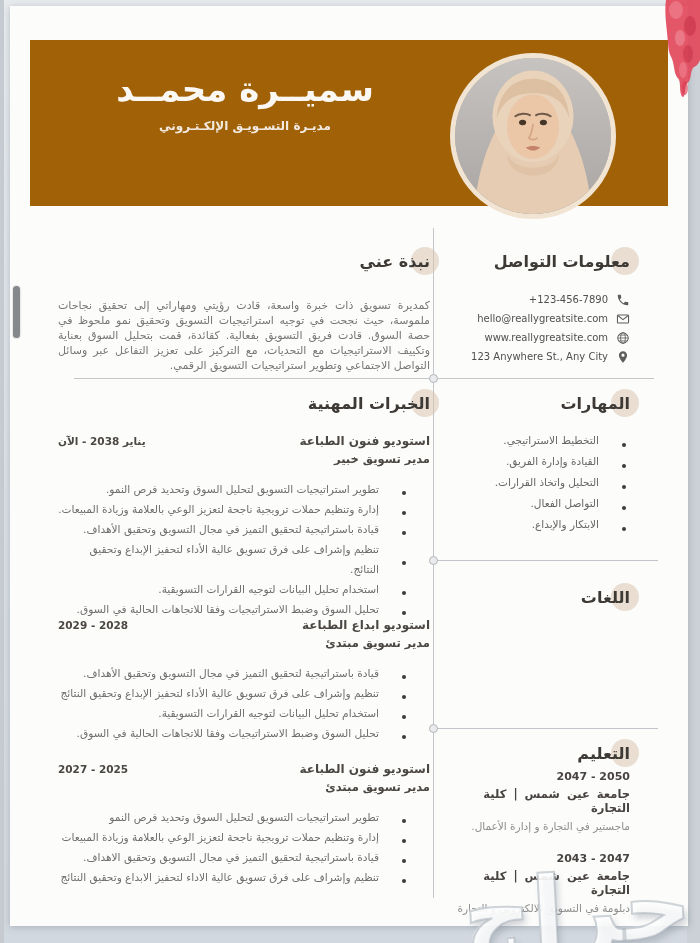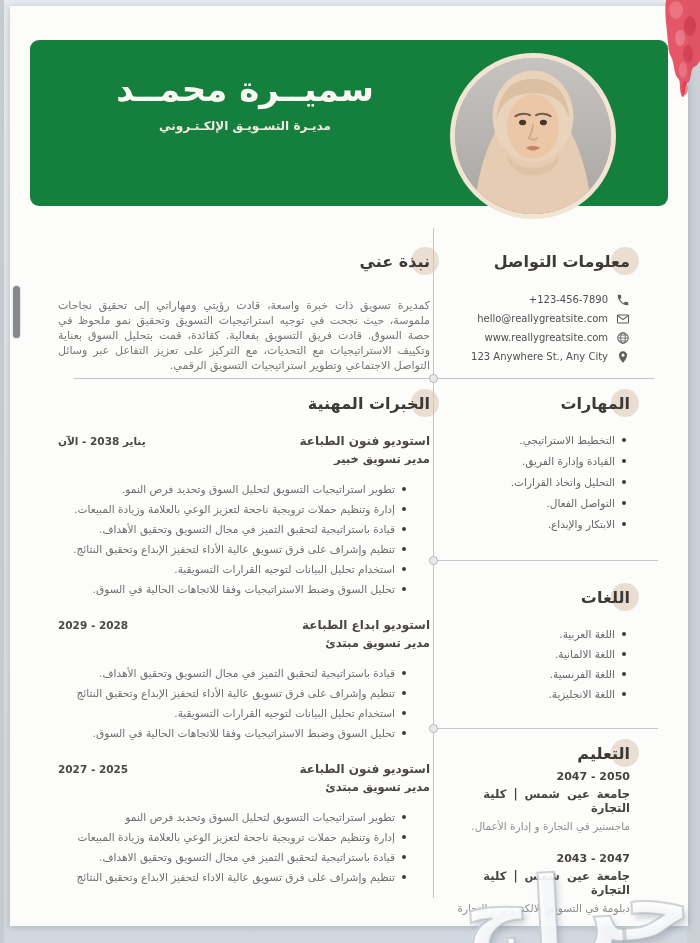--- a/index.html
+++ b/index.html
@@ -4,21 +4,21 @@
 <style>
   html,body{margin:0;padding:0;}
   body{font-family:"DejaVu Sans",sans-serif;}
   .canvas{position:relative;width:700px;height:943px;overflow:hidden;
     background:linear-gradient(180deg,#e8ebee 0%,#dde2e8 45%,#d2d8df 100%);}
   .edge-strip-left{position:absolute;left:0;top:0;width:4px;height:943px;background:#c6cbd2;}
   .edge-strip-right{position:absolute;left:687px;top:0;width:13px;height:943px;background:#ccd1d7;}
   .page{position:absolute;left:10px;top:6px;width:678px;height:920px;background:#fcfcfb;
     box-shadow:0 1px 7px rgba(90,100,115,.35);}
   
-  .header{position:absolute;left:20px;top:34px;width:638px;height:166px;background:#15803d;border-radius:9px;}
+  .header{position:absolute;left:20px;top:34px;width:638px;height:166px;background:#a16207;}
   .header-text{position:absolute;left:0;top:26px;width:430px;text-align:center;direction:rtl;}
   .name{font-size:34px;font-weight:bold;color:#fbf8f4;line-height:46px;}
   .subtitle{font-size:12px;font-weight:bold;color:#f2eae1;margin-top:7px;}
   .photo{position:absolute;left:420px;top:13px;width:156px;height:156px;border-radius:50%;
     border:5px solid #f2e4d2;overflow:hidden;background:#b7b3b0;}
   
   .vline{position:absolute;left:423px;top:222px;width:1px;height:670px;background:#c3c7cb;}
   .hdiv{position:absolute;height:1px;background:#c3c7cb;}
   .hdiv1{top:372px;left:64px;width:580px;}
   .hdiv2{top:554px;left:423px;width:225px;}
@@ -33,21 +33,21 @@
   .sec-h{position:relative;display:inline-block;margin:0;font-size:16px;font-weight:bold;
     color:#3d3935;line-height:24px;}
   .h-circle{position:absolute;right:-9px;top:-3px;width:28px;height:28px;border-radius:50%;
     background:#d9c5ae;opacity:.55;z-index:0;}
   .h-text{position:relative;z-index:1;}
   
   .crow{display:flex;align-items:center;gap:8px;height:19px;font-size:10px;color:#4f4f4f;}
   .cicon{flex:none;width:14px;height:14px;}
   .contact-list{margin-top:16px;}
   
-  .brow{display:flex;gap:7px;align-items:flex-start;}
+  .brow{display:flex;gap:23px;align-items:center;}
   .dot{flex:none;width:4px;height:4px;border-radius:50%;background:#3b3b3b;margin-top:8px;}
   .side-list{margin-top:14px;padding-left:0;padding-right:4px;}
   .side-list .brow{line-height:21px;font-size:10.5px;color:#666;}
   .lang-list .brow{line-height:20px;}
   
   .about-text{position:absolute;left:0;top:48px;width:100%;font-size:11px;line-height:15px;
     color:#777;text-align:justify;}
   
   .job-head{display:flex;justify-content:space-between;align-items:baseline;}
   .company{font-size:12px;font-weight:bold;color:#4b4742;}
@@ -272,38 +272,20 @@
           </div>
         <div class="brow">
             <span class="dot"></span>
             <span>الابتكار والإبداع.</span>
           </div>
       </div>
     </div>
 
     <div class="sec side" style="top:580px;">
       <h2 class="sec-h"><span class="h-circle"></span><span class="h-text">اللغات</span></h2>
-      <div class="side-list lang-list">
-        <div class="brow">
-            <span class="dot"></span>
-            <span>اللغة العربية.</span>
-          </div>
-        <div class="brow">
-            <span class="dot"></span>
-            <span>اللغة الالمانية.</span>
-          </div>
-        <div class="brow">
-            <span class="dot"></span>
-            <span>اللغة الفرنسية.</span>
-          </div>
-        <div class="brow">
-            <span class="dot"></span>
-            <span>اللغة الانجليزية.</span>
-          </div>
-      </div>
     </div>
 
     <div class="sec side" style="top:736px;">
       <h2 class="sec-h"><span class="h-circle"></span><span class="h-text">التعليم</span></h2>
       <div class="edu-entry">
         <span class="edate">2047 - 2050</span>
         <div class="eschool">جامعة عين شمس | كلية التجارة</div>
         <div class="edegree">ماجستير في التجارة و إدارة الأعمال.</div>
       </div>
       <div class="edu-entry" style="margin-top:20px;">

